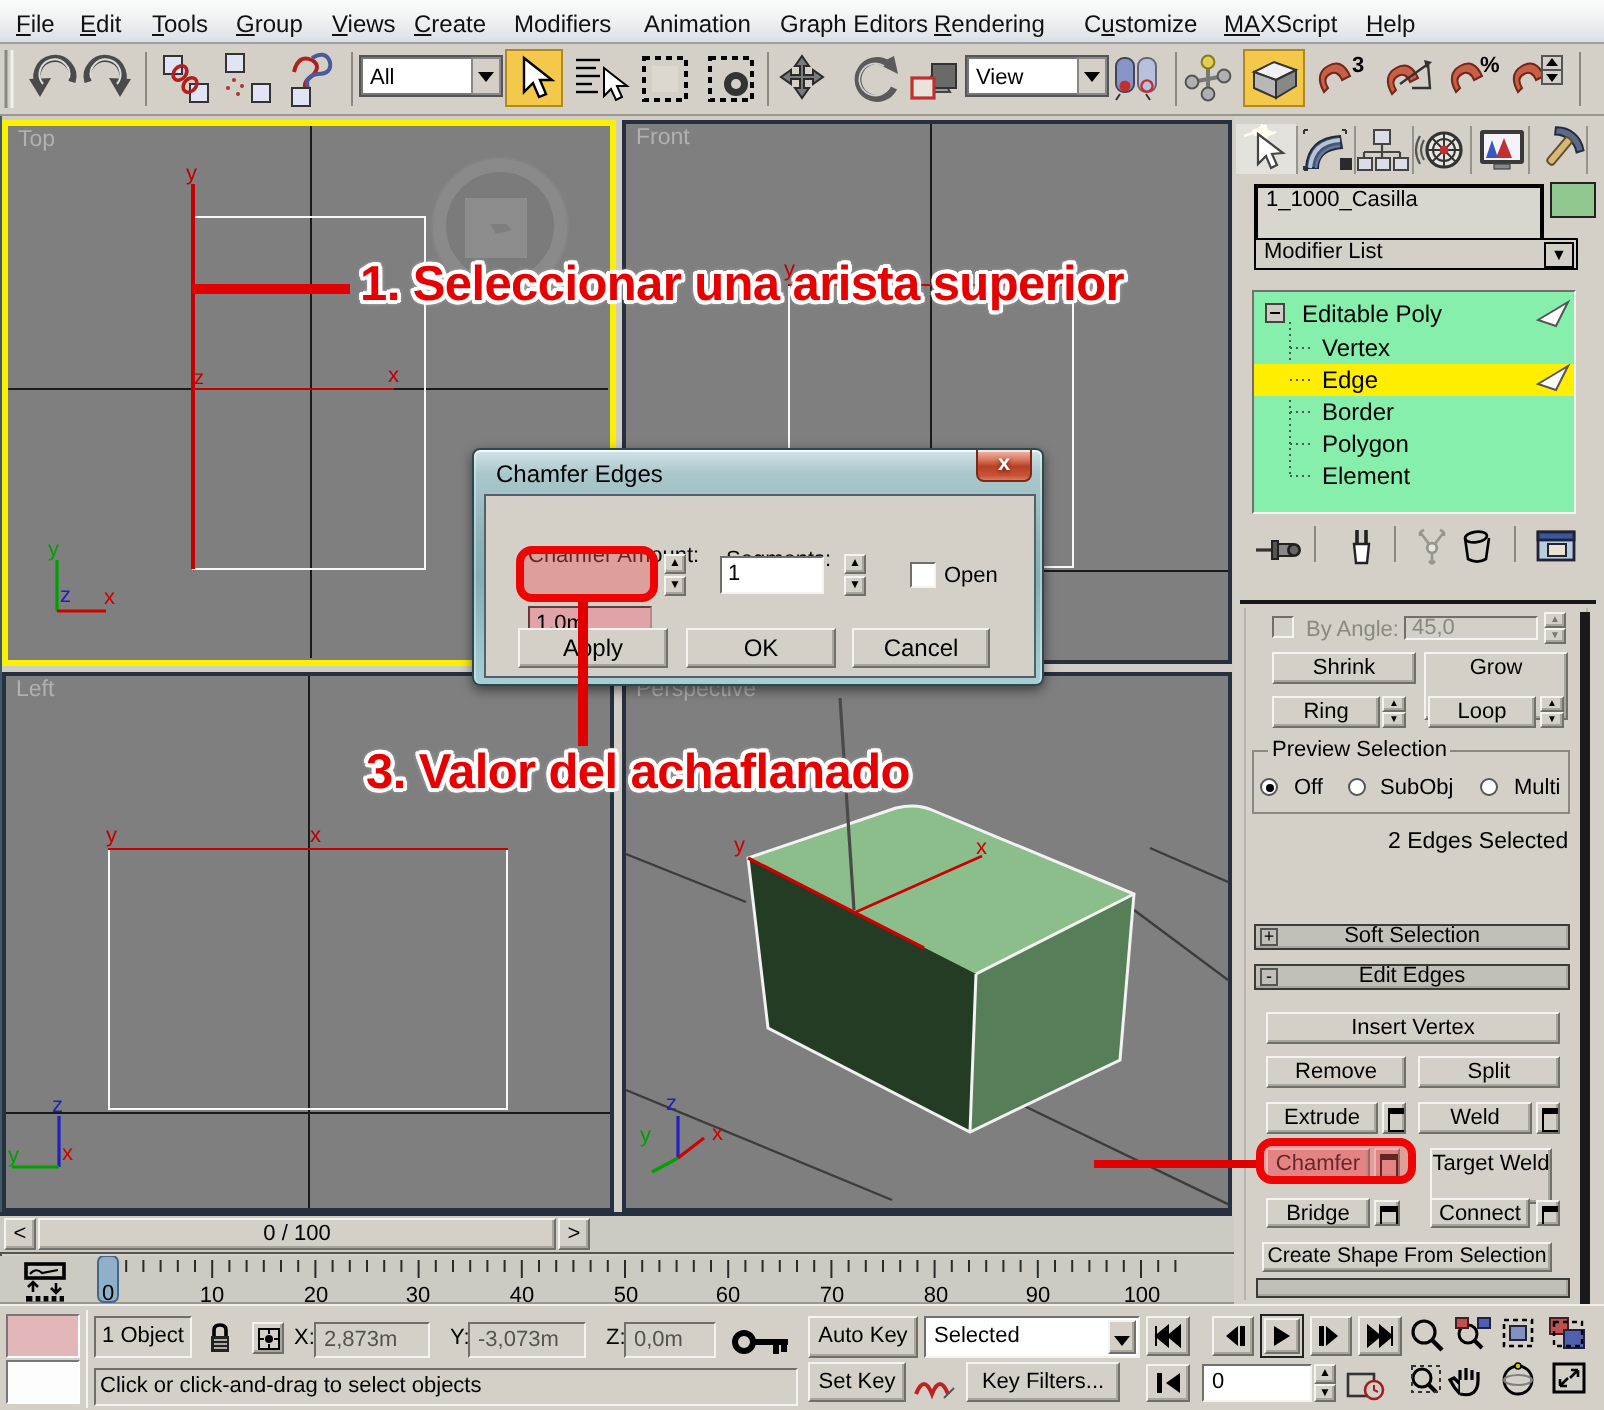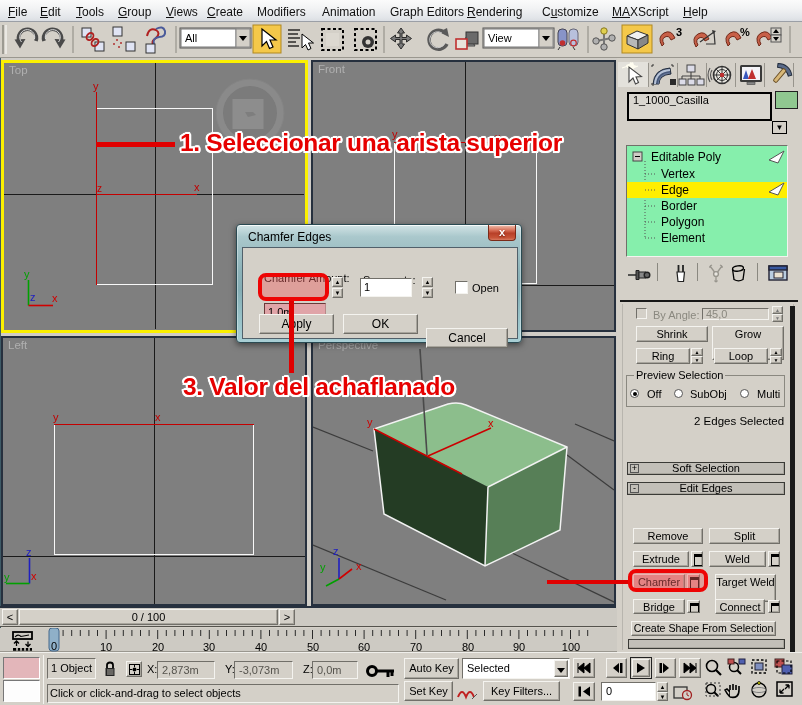--- a/index.html
+++ b/index.html
@@ -353,20 +353,21 @@
 
       <g transform="rotate(40 163 12)">
         <path d="M154,6 q4,-3.5 9,-3.5 q5,0 9,3.5 l-2,3 q-3,-2.5 -7,-2.5 q-4,0 -7,2.5 z" fill="#5a6a88" stroke="#222c3c" stroke-width="1"></path>
         <rect x="161" y="6" width="4" height="16" rx="1.5" fill="#d8b878" stroke="#6a5028" stroke-width="1"></rect>
       </g>
     </svg>
 
     <div class="abs" style="left:10px; top:34px; width:145px; height:29px; background:#d9d6cf; border:2px solid #000; font-size:11px; line-height:13px; padding-left:4px;">1_1000_Casilla</div>
     <div class="abs" style="left:158px; top:33px; width:23px; height:18px; background:#90c890; border:1px solid #222;"></div>
 
+    <div class="abs" style="left:10px; top:61px; width:162px; height:16px; background:#d4d0c8; border:1.5px solid #000; font-size:11px; line-height:13px; padding-left:4px;">Modifier List</div>
     <div class="abs" style="left:155px; top:62.5px; width:15px; height:13px; background:#d4d0c8; border:1.5px solid #000; font-size:8px; line-height:11px; text-align:center;">▼</div>
 
     <div class="sunk" style="left:9px; top:87px; width:162px; height:112px; background:#86efac;">
       <svg width="160" height="105" viewBox="0 0 160 105">
         <g font-size="12" fill="#000">
           <rect x="6" y="6" width="9" height="9" fill="#cfccc5" stroke="#444"></rect>
           <line x1="8" y1="10.5" x2="13" y2="10.5" stroke="#000"></line>
           <text x="24" y="15">Editable Poly</text>
           <path d="M142,14 l15,-9 l-6,12 z" fill="#fff" stroke="#555" stroke-width="1"></path>
           <g stroke="#555" stroke-dasharray="1,2">
@@ -442,20 +443,21 @@
     <div class="abs" style="left:123px; top:331px; width:9px; height:9px; border-radius:50%; background:#fff; border:1px solid #555;"></div>
     <div class="lbl" style="left:140px; top:330px;">Multi</div>
 
     <div class="lbl" style="left:77px; top:357px; font-size:11.5px;">2 Edges Selected</div>
 
     <div class="btn" style="left:10px; top:404px; width:158px; height:13px; background:#c2bfb8; border:1px solid #3a3a36; line-height:11px;">Soft Selection</div>
     <div class="abs" style="left:13px; top:406px; width:9px; height:9px; border:1px solid #555; background:#c2bfb8; font-size:9px; line-height:7px; text-align:center;">+</div>
     <div class="btn" style="left:10px; top:424px; width:158px; height:13px; background:#c2bfb8; border:1px solid #3a3a36; line-height:11px;">Edit Edges</div>
     <div class="abs" style="left:13px; top:426px; width:9px; height:9px; border:1px solid #555; background:#c2bfb8; font-size:9px; line-height:7px; text-align:center;">-</div>
 
+    <div class="btn" style="left:16px; top:448px; width:147px; height:16px;">Insert Vertex</div>
     <div class="btn" style="left:16px; top:470px; width:70px; height:16px;">Remove</div>
     <div class="btn" style="left:92px; top:470px; width:71px; height:16px;">Split</div>
     <div class="btn" style="left:16px; top:493px; width:56px; height:16px;">Extrude</div>
     <div class="btn sqb" style="left:74px; top:493px; width:12px; height:16px;"></div>
     <div class="btn" style="left:92px; top:493px; width:57px; height:16px;">Weld</div>
     <div class="btn sqb" style="left:151px; top:493px; width:12px; height:16px;"></div>
     <div class="btn" style="left:16px; top:516px; width:52px; height:16px; background:#dfa0a0;">Chamfer</div>
     <div class="btn sqb" style="left:70px; top:516px; width:13px; height:15px; background:#dfa0a0;"></div>
     <div class="btn" style="left:98px; top:516px; width:61px; height:28px;">Target Weld</div>
     <div class="btn" style="left:16px; top:541px; width:52px; height:15px;">Bridge</div>
@@ -695,21 +697,21 @@
       <div class="btn" style="left:89px; top:29px; width:11px; height:10px; font-size:6px; line-height:9px;">▲</div>
       <div class="btn" style="left:89px; top:40px; width:11px; height:10px; font-size:6px; line-height:9px;">▼</div>
       <div class="btn" style="left:179px; top:29px; width:11px; height:10px; font-size:6px; line-height:9px;">▲</div>
       <div class="btn" style="left:179px; top:40px; width:11px; height:10px; font-size:6px; line-height:9px;">▼</div>
 
       <div class="sunk" style="left:212px; top:33px; width:13px; height:13px; background:#fff;"></div>
       <div class="lbl" style="left:229px; top:34px;">Open</div>
 
       <div class="btn" style="left:16px; top:66px; width:75px; height:20px; line-height:18px; font-size:12px;">Apply</div>
       <div class="btn" style="left:100px; top:66px; width:75px; height:20px; line-height:18px; font-size:12px;">OK</div>
-      <div class="btn" style="left:183px; top:80px; width:82px; height:20px; line-height:18px; font-size:12px;">Cancel</div>
+      <div class="btn" style="left:183px; top:66px; width:69px; height:20px; line-height:18px; font-size:12px;">Cancel</div>
     </div>
   </div>
 
   <div class="redline" style="left:96px; top:142px; width:79px; height:5px;"></div>
   <div class="ann" style="left:180px; top:129px;">1. Seleccionar una arista superior</div>
   <div class="redbox" style="left:258px; top:273px; width:71px; height:28px;"></div>
   <div class="redline" style="left:289px; top:301px; width:5px; height:72px;"></div>
   <div class="ann" style="left:183px; top:373px;">3. Valor del achaflanado</div>
   <div class="redline" style="left:547px; top:580px; width:81px; height:4px;"></div>
   <div class="redbox" style="left:628px; top:569px; width:80px; height:23px;"></div>

